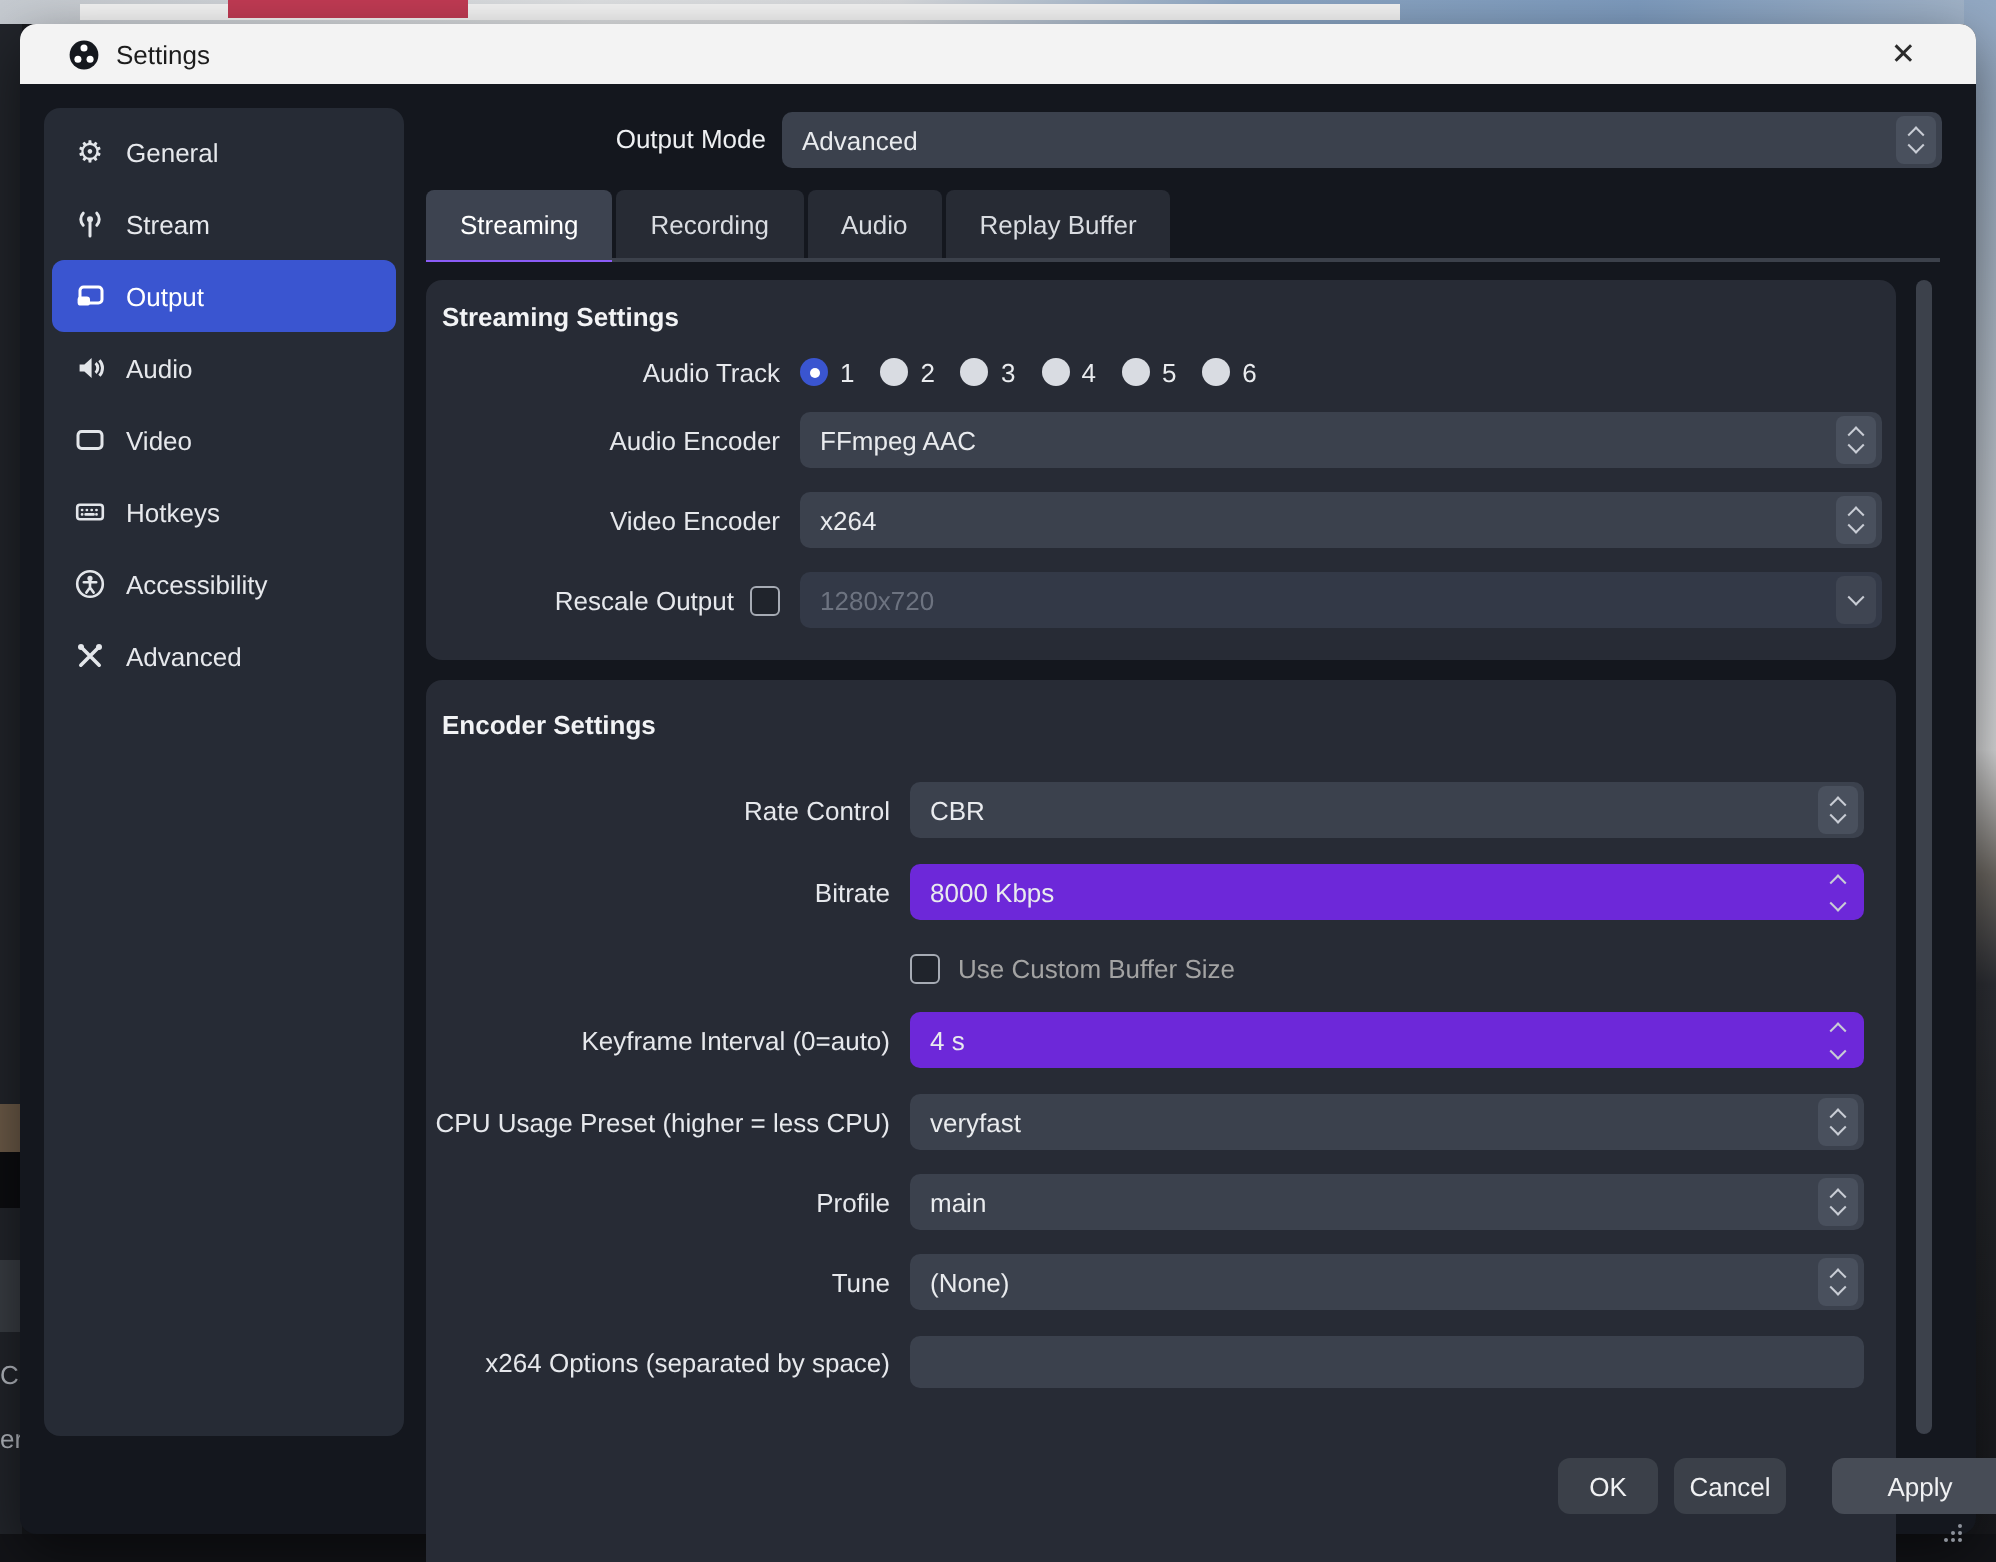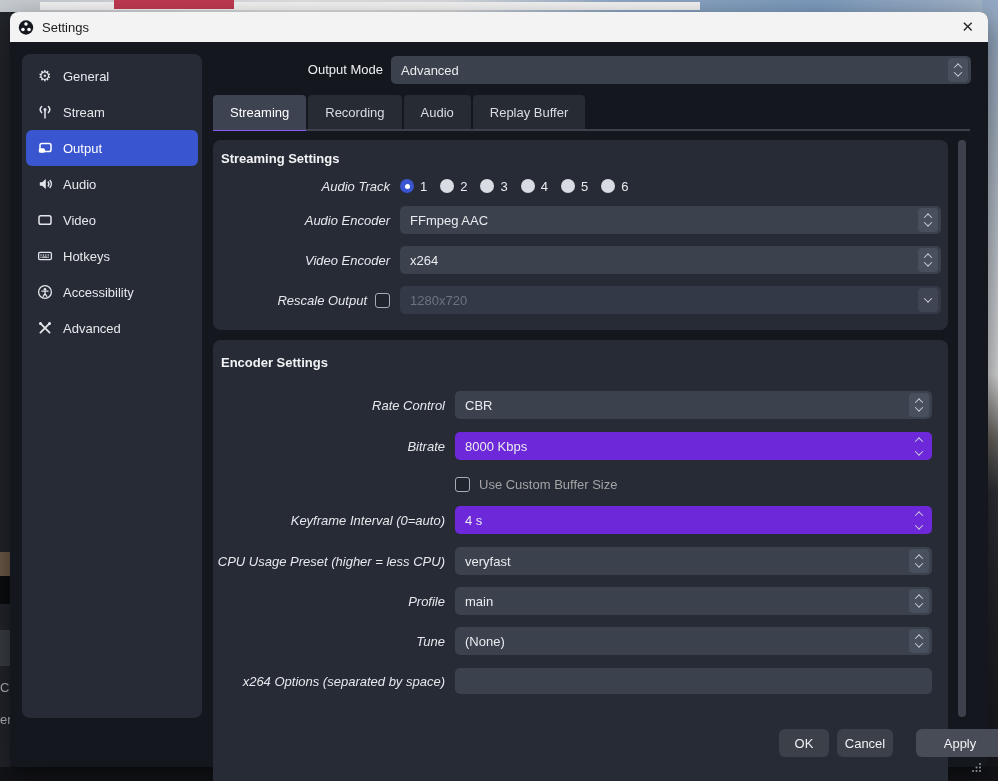--- a/index.html
+++ b/index.html
@@ -18,21 +18,21 @@
   .bg-left .band-gray  { left:0; top:618px; width:11px; height:36px; background:#3a3e44; }
   .bg-frag { left:0; width:14px; color:#b9bdc4; font-size:13px; line-height:14px; white-space:nowrap; }
   .bg-right { left:982px; top:0; width:16px; height:781px;
     background:linear-gradient(180deg,#93a9c4 0%,#a8b6c6 16%,#cfd3d8 38%,#dfe0e1 48%,#6f6a64 56%,#2e3036 63%,#212327 80%,#17181c 100%); }
   .bg-bottom { left:0; top:767px; width:998px; height:14px; background:#131418; }
 
   
   .dialog { left:10px; top:12px; width:978px; height:755px; background:#14171e;
     border-radius:8px; box-shadow:0 10px 30px rgba(0,0,0,.55); }
   .titlebar { left:0; top:0; width:978px; height:30px; background:#f3f3f3;
-    border-radius:8px 8px 0 0; display:flex; align-items:center; padding:0 8px; }
+    border-radius:8px 8px 0 0; display:flex; align-items:center; padding:0 24px; }
   .titlebar .title { font-size:13px; color:#1c1c1c; margin-left:8px; }
   .titlebar .close { margin-left:auto; font-size:15px; color:#2b2b2b; padding:2px 6px; cursor:default; }
   .main { left:0; top:30px; width:978px; height:725px; }
 
   
   .sidebar { left:12px; top:12px; width:180px; height:664px; background:#262b35;
     border-radius:8px; padding:4px; }
   .sideitem { height:36px; display:flex; align-items:center; gap:10px; padding:0 11px;
     border-radius:6px; color:#e6e8ec; font-size:13px; }
   .sideitem.sel { background:#3a55d0; color:#ffffff; }
@@ -63,21 +63,21 @@
 
   
   .panel { background:#272b35; border-radius:8px; width:735px; }
   .panel1 { left:203px; top:98px; height:190px; padding-top:11px; }
   .panel2 { left:203px; top:298px; height:450px; padding-top:15px; }
   .ptitle { font-size:13px; font-weight:700; color:#f2f3f5; padding-left:8px; height:15px; }
   .panel1 .ptitle { margin-bottom:11px; } .panel2 .ptitle { margin-bottom:22px; }
   .row { display:flex; align-items:center; height:26px; }
   .panel1 .row { margin:0 7px 14px 0; } .panel2 .row { margin:0 16px 14px 0; }
   .row .flabel { text-align:right; margin-right:10px; font-size:13px; color:#e6e8ec;
-    display:flex; align-items:center; justify-content:flex-end; gap:8px;font-style:italic; }
+    display:flex; align-items:center; justify-content:flex-end; gap:8px; }
   .panel1 .flabel { width:177px; flex:0 0 177px; } .panel2 .flabel { width:232px; flex:0 0 232px; }
   .row .ctrl { flex:1; }
   .row-audiotrack { height:18px !important; margin-bottom:12px !important; }
   .row-bitrate, .row-keyframe { height:28px !important; }
   .row-bitrate { margin-bottom:16px !important; }
   .row-checkbox { height:16px !important; }
 
   .radios { display:flex; align-items:center; }
   .rpair { display:flex; align-items:center; gap:6px; margin-right:13px; font-size:13px; color:#e9ebee; }
   .radio { width:14px; height:14px; border-radius:50%; background:#d9dce2; position:relative; }

